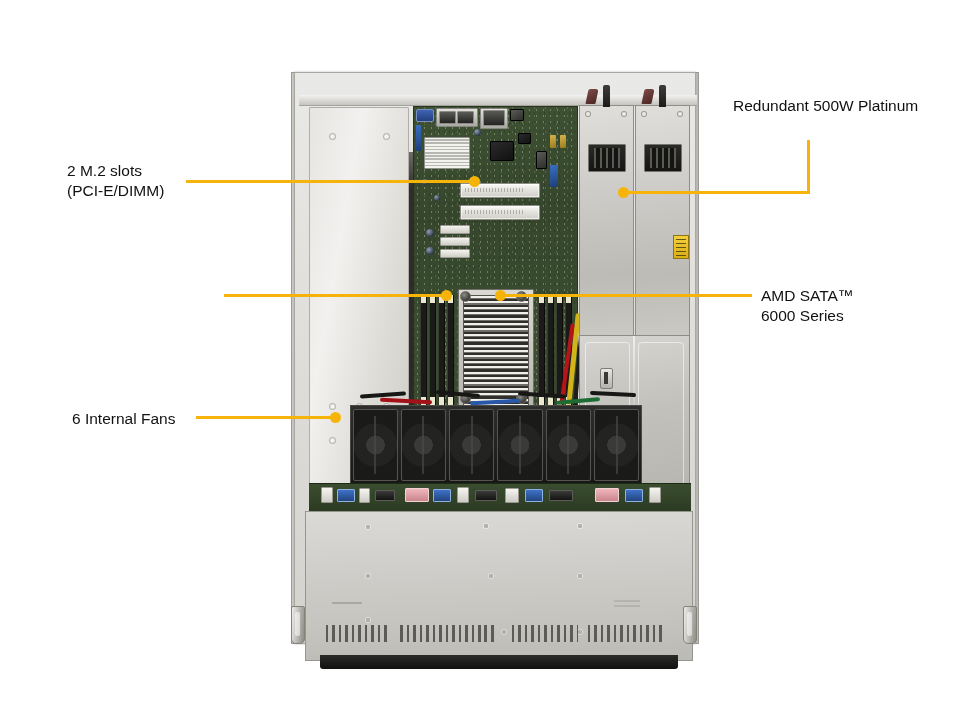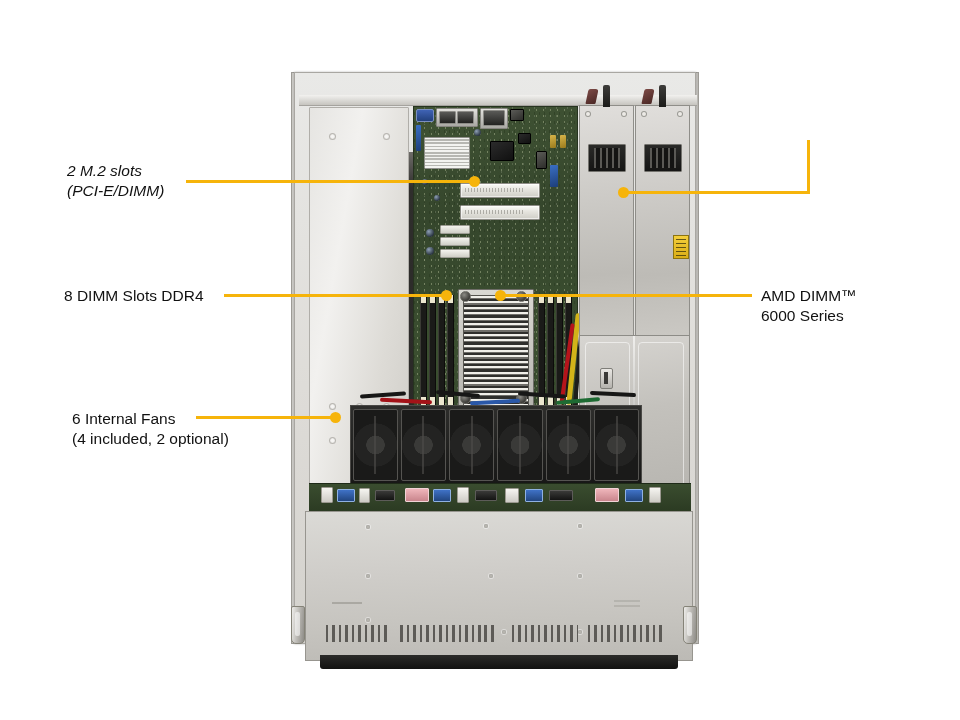--- a/index.html
+++ b/index.html
@@ -627,46 +627,43 @@
         <div class="vent-group" style="left:282px; width:78px;"></div>
 
         <div class="bay-shadow"></div>
       </div>
     </div>
 
     <div class="rack-ear" style="left:0px;   top:556px;"></div>
     <div class="rack-ear" style="left:392px; top:556px;"></div>
   </div>
 
-  <div class="callout-text" style="left:67px; top:161px;font-style:italic;">
+  <div class="callout-text" style="left:67px; top:161px;">
     <span class="ln">2 M.2 slots</span>
     <span class="ln">(PCI-E/DIMM)</span>
   </div>
   <div class="lead-h" style="left: 186px; top: 180px; width: 288px; background: rgb(246, 180, 11);"></div>
   <div class="lead-dot" style="left: 469px; top: 176px; background: rgb(246, 180, 11);"></div>
 
-  <div class="callout-text" style="left:64px; top:286px;">
-    <span class="ln">8 DIMM Slots DDR4</span>
-  </div>
   <div class="lead-h" style="left: 224px; top: 294px; width: 227px; background: rgb(246, 180, 11);"></div>
   <div class="lead-dot" style="left: 441px; top: 290px; background: rgb(246, 180, 11);"></div>
 
   <div class="lead-h" style="left: 498px; top: 294px; width: 254px; background: rgb(246, 180, 11);"></div>
   <div class="lead-dot" style="left: 495px; top: 290px; background: rgb(246, 180, 11);"></div>
   <div class="callout-text" style="left:761px; top:286px;">
-    <span class="ln">AMD DIMM™</span>
+    <span class="ln">AMD SATA™</span>
     <span class="ln">6000 Series</span>
   </div>
 
   <div class="callout-text" style="left:72px; top:409px;">
     <span class="ln">6 Internal  Fans</span>
-    <span class="ln">(4 included, 2 optional)</span>
   </div>
   <div class="lead-h" style="left: 196px; top: 416px; width: 140px; background: rgb(246, 180, 11);"></div>
   <div class="lead-dot" style="left: 330px; top: 412px; background: rgb(246, 180, 11);"></div>
 
   <div class="callout-text" style="left:733px; top:96px;">
+    <span class="ln">Redundant  500W Platinum</span>
   </div>
   <div class="lead-v" style="left: 807px; top: 140px; height: 54px; background: rgb(246, 180, 11);"></div>
   <div class="lead-h" style="left: 625px; top: 191px; width: 185px; background: rgb(246, 180, 11);"></div>
   <div class="lead-dot" style="left: 618px; top: 187px; background: rgb(246, 180, 11);"></div>
 
 </div>
 
 </body></html>

